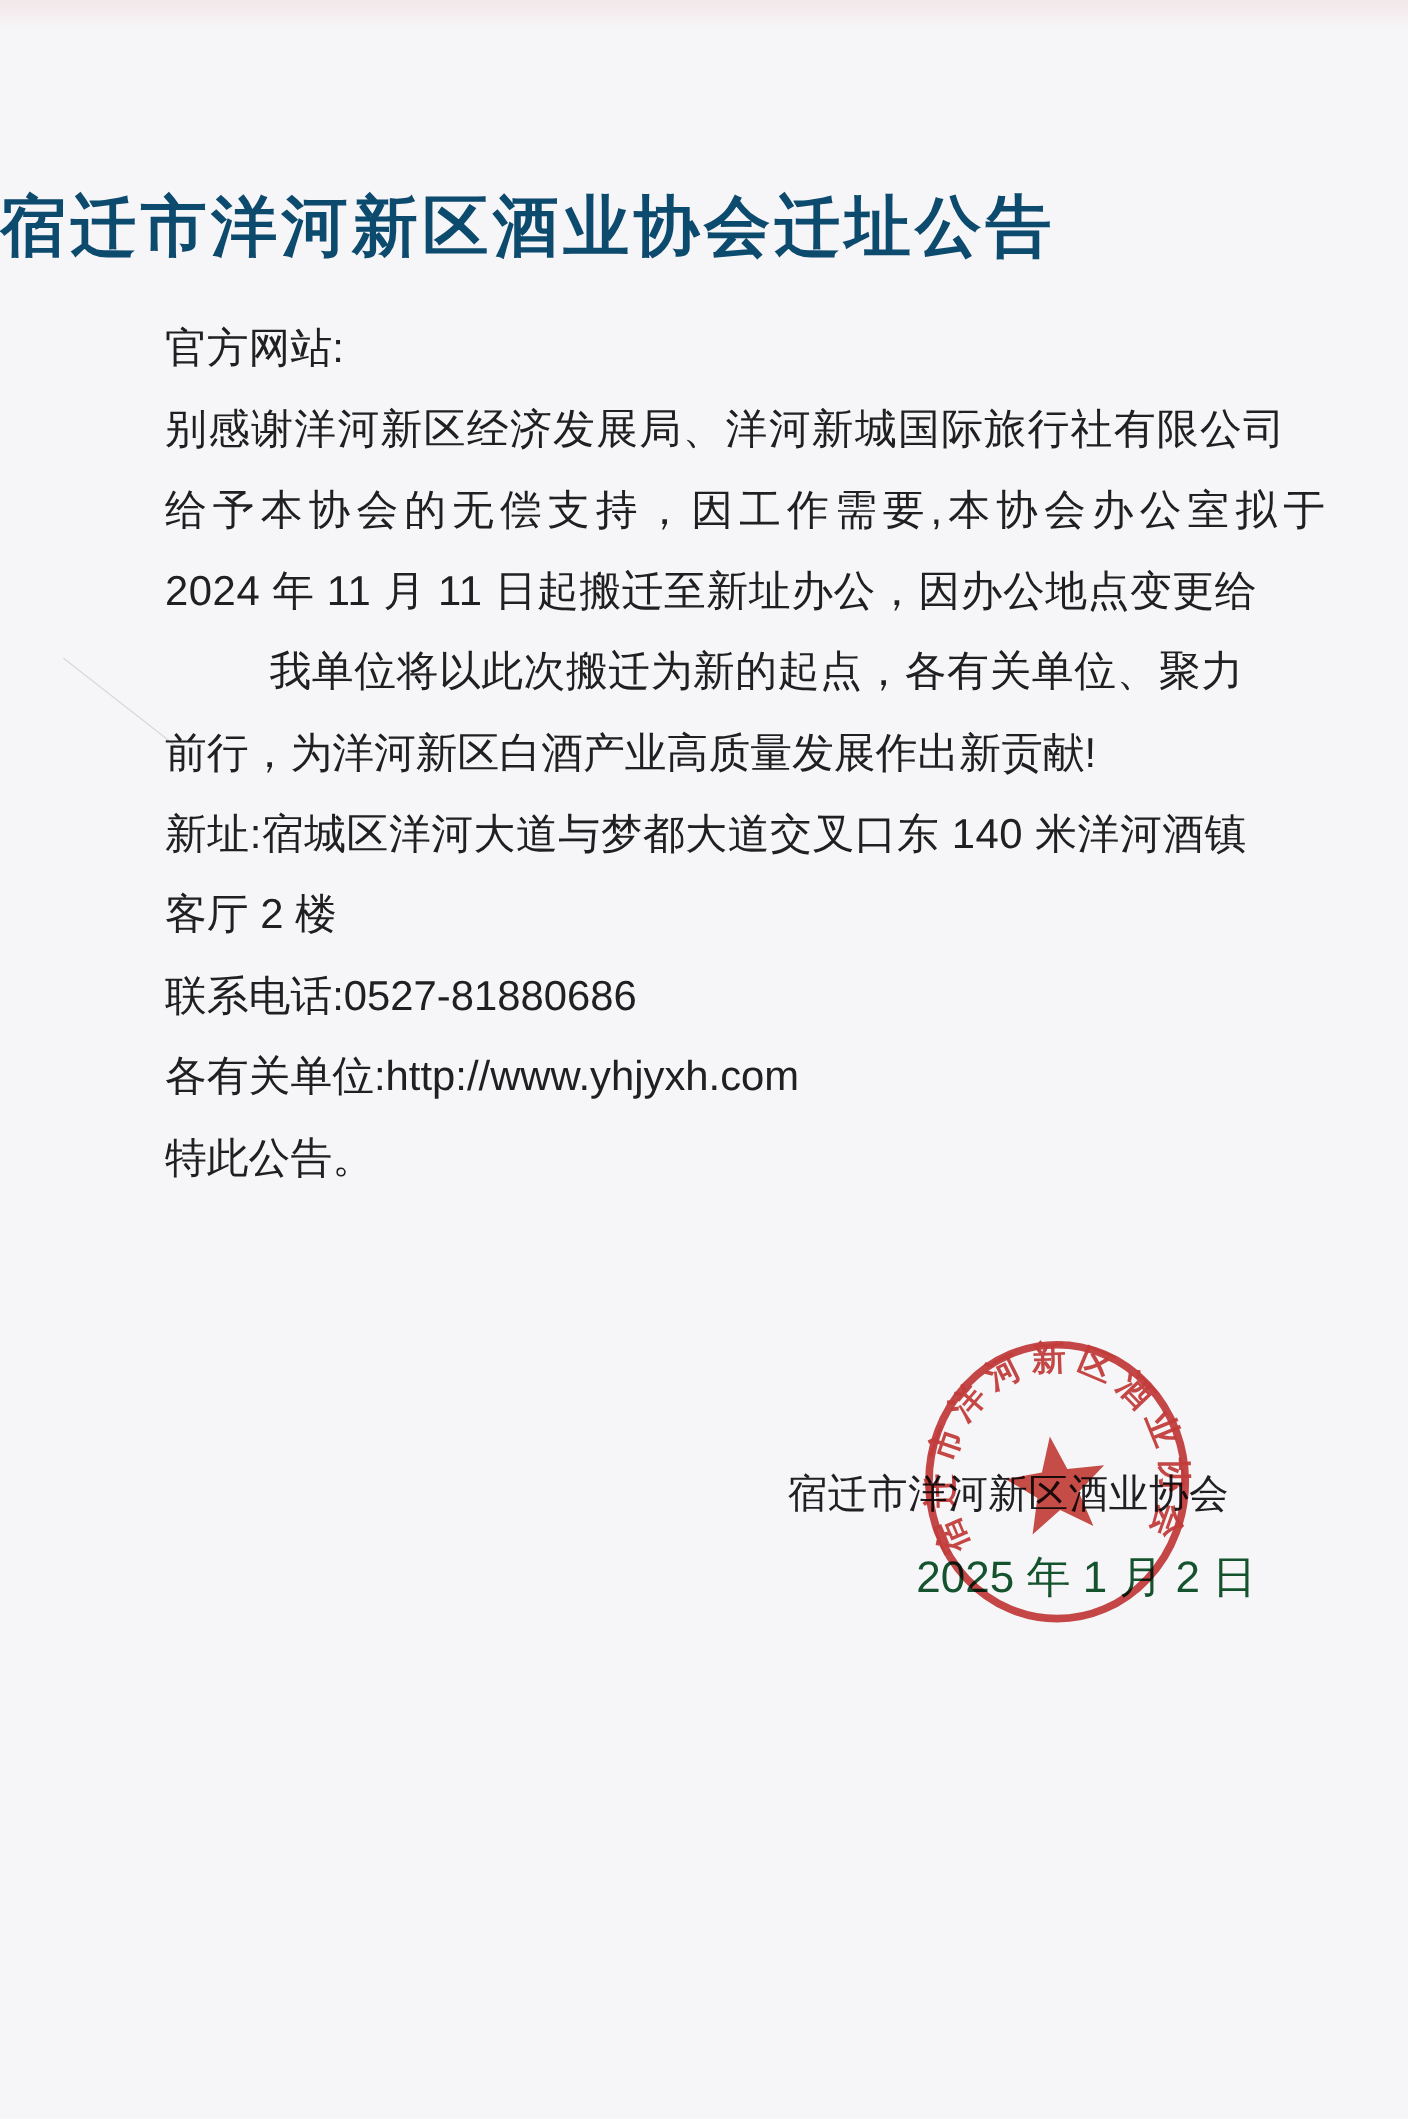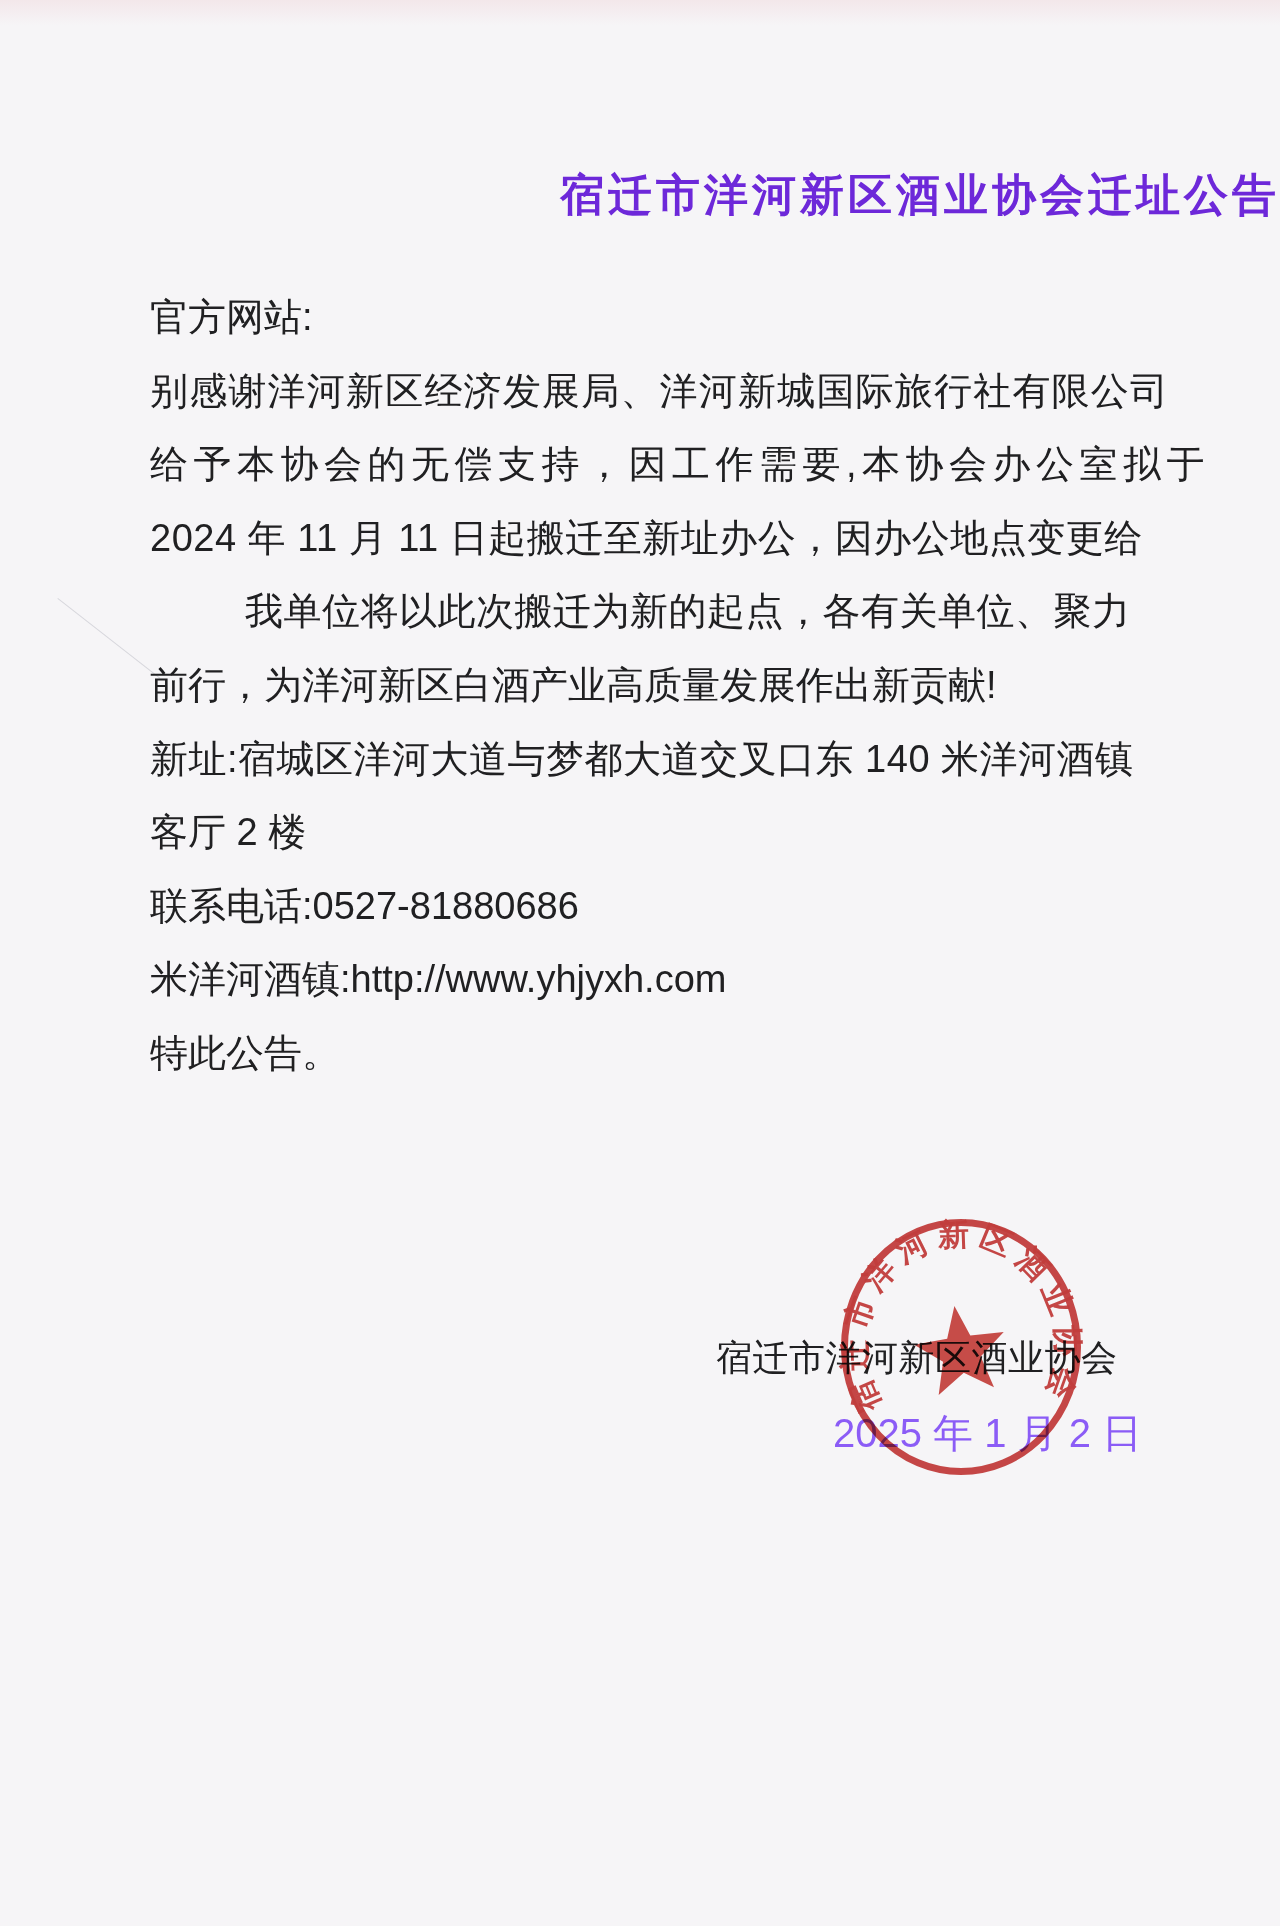--- a/index.html
+++ b/index.html
@@ -23,24 +23,24 @@
   .scratch {
     position: absolute; left: 58px; top: 598px;
     width: 130px; height: 1px;
     background: rgba(198,198,206,0.65);
     transform: rotate(38deg);
     transform-origin: left top;
   }
 
   .title {
     position: absolute; left: 0; top: 166px; width: 1280px;
-    text-align: right;
-    font-size: 44px; font-weight: 700;
+    text-align: left;
+    font-size: 60px; font-weight: 700;
     letter-spacing: 4px;
-    color: #6d28d9;
+    color: #0c4a6e;
     white-space: nowrap;
   }
 
   .body-text {
     position: absolute; left: 150px; top: 281px; width: 957px;
   }
   .line {
     height: 73.6px; line-height: 73.6px;
     font-size: 38px;
     white-space: nowrap;
@@ -53,21 +53,21 @@
   .ls-d  { letter-spacing: 0.5px; }
 
   .signature {
     position: absolute; left: 716px; top: 1334px;
     font-size: 36px; letter-spacing: 0.5px;
     color: #202022; white-space: nowrap;
   }
   .date {
     position: absolute; left: 833px; top: 1406px;
     font-size: 40px; letter-spacing: 0px;
-    color: #8b5cf6; white-space: nowrap;
+    color: #14532d; white-space: nowrap;
   }
 
   .stamp {
     position: absolute; left: 836px; top: 1214px;
     width: 250px; height: 266px;
     mix-blend-mode: multiply;
     opacity: 0.9;
   }
 </style>
 </head>
@@ -83,21 +83,21 @@
   <div class="body-text">
     <div class="line">官方网站:</div>
     <div class="line ls-b">别感谢洋河新区经济发展局、洋河新城国际旅行社有限公司</div>
     <div class="line ls-c">给予本协会的无偿支持，因工作需要,本协会办公室拟于</div>
     <div class="line ls-d">2024 年 11 月 11 日起搬迁至新址办公，因办公地点变更给</div>
     <div class="line ind ls-d">我单位将以此次搬迁为新的起点，各有关单位、聚力</div>
     <div class="line">前行，为洋河新区白酒产业高质量发展作出新贡献!</div>
     <div class="line ls-d">新址:宿城区洋河大道与梦都大道交叉口东 140 米洋河酒镇</div>
     <div class="line">客厅 2 楼</div>
     <div class="line">联系电话:0527-81880686</div>
-    <div class="line">米洋河酒镇:http://www.yhjyxh.com</div>
+    <div class="line">各有关单位:http://www.yhjyxh.com</div>
     <div class="line">特此公告。</div>
   </div>
 
   <div class="signature">宿迁市洋河新区酒业协会</div>
   <div class="date">2025 年 1 月 2 日</div>
 
   <svg class="stamp" viewBox="0 0 250 266" xmlns="http://www.w3.org/2000/svg">
     <defs>
       <path id="arcPath" d="M 48.3,194.4 A 96,102 0 1 1 201.7,194.4" fill="none"></path>
     </defs>

